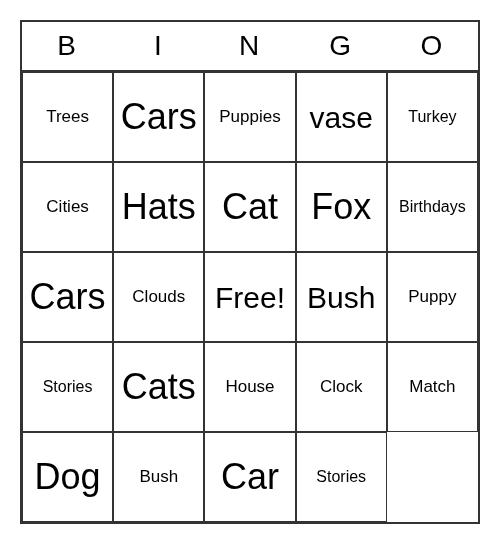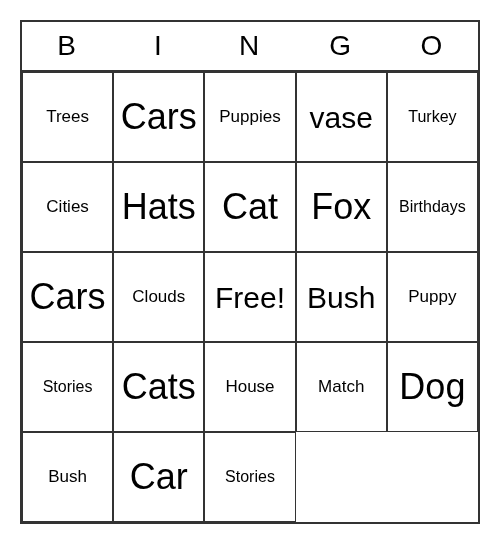--- a/index.html
+++ b/index.html
@@ -113,20 +113,23 @@
       <div class="bingo-cell">
         <span class="size-sm">Stories</span>
       </div>
       <div class="bingo-cell">
         <span class="size-xl">Cats</span>
       </div>
       <div class="bingo-cell">
         <span class="size-md">House</span>
       </div>
       <div class="bingo-cell">
+        <span class="size-md">Clock</span>
+      </div>
+      <div class="bingo-cell">
         <span class="size-md">Match</span>
       </div>
       <div class="bingo-cell">
         <span class="size-xl">Dog</span>
       </div>
       <div class="bingo-cell">
         <span class="size-md">Bush</span>
       </div>
       <div class="bingo-cell">
         <span class="size-xl">Car</span>

